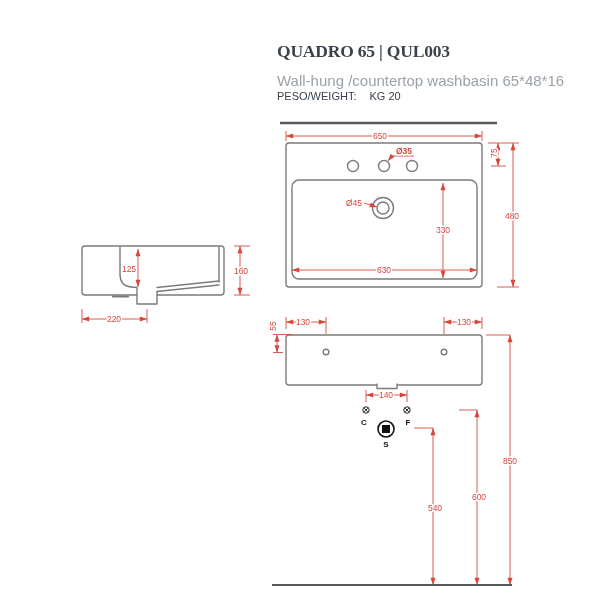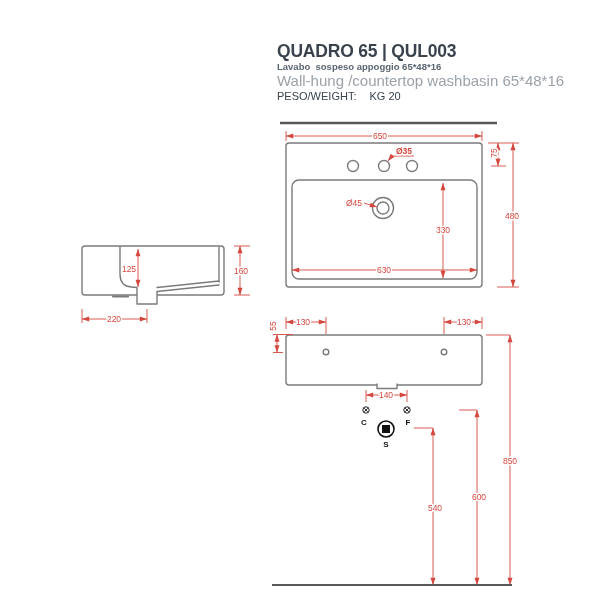--- a/index.html
+++ b/index.html
@@ -1,19 +1,19 @@
 <!DOCTYPE html>
 <html><head>
 <meta charset="utf-8">
 <style>
   html,body{margin:0;padding:0;background:#fff;}
   .page{position:relative;width:600px;height:600px;background:#fff;overflow:hidden;
         font-family:"Liberation Sans",sans-serif;}
   .hdr{position:absolute;left:277px;}
-  .title{top:41px;font-size:17.5px;font-weight:bold;color:#3a434d;letter-spacing:-0.2px;}
+  .title{top:41px;font-size:17.5px;font-weight:bold;color:#3a434d;letter-spacing:-0.2px;font-family:Liberation Serif, serif;}
   .sub-it{top:61px;font-size:9.5px;font-weight:bold;color:#5b6570;white-space:pre-wrap;}
   .sub-en{top:72px;font-size:15px;color:#9aa2aa;white-space:pre-wrap;}
   .peso{top:90px;font-size:11px;font-weight:normal;color:#3a434d;}
   .peso .kg{margin-left:13px;}
   svg{position:absolute;left:0;top:0;}
   
   .ln{stroke:#7b7b7b;stroke-width:1.4;fill:none;stroke-linejoin:round;stroke-linecap:round;}
   .lnf{stroke:#7b7b7b;stroke-width:1.4;fill:#fff;stroke-linejoin:round;}
   .dark{stroke:#58595b;stroke-width:2.3;fill:none;}
   .red{stroke:#d6473e;stroke-width:0.9;fill:none;}
@@ -22,21 +22,20 @@
   .dimb{font-weight:bold;}
   .blk{font-size:8px;font-weight:bold;fill:#111;text-anchor:middle;}
   .sym{stroke:#222;stroke-width:1;fill:#fff;}
 </style>
 </head>
 <body>
 
 <div class="page">
 
   <div class="hdr title">QUADRO 65 | QUL003</div>
-  <div class="hdr sub-it">Lavabo  sospeso appoggio 65*48*16</div>
   <div class="hdr sub-en">Wall-hung /countertop washbasin 65*48*16</div>
   <div class="hdr peso">
     <span>PESO/WEIGHT:</span><span class="kg">KG 20</span>
   </div>
 
   <svg width="600" height="600" viewBox="0 0 600 600">
     <defs>
       <marker id="ar" markerUnits="userSpaceOnUse" markerWidth="9" markerHeight="7" refX="7.6" refY="3" orient="auto-start-reverse">
         <path d="M0.4,0.5 L7.6,3 L0.4,5.5 Z" fill="#d6473e"></path>
       </marker>

